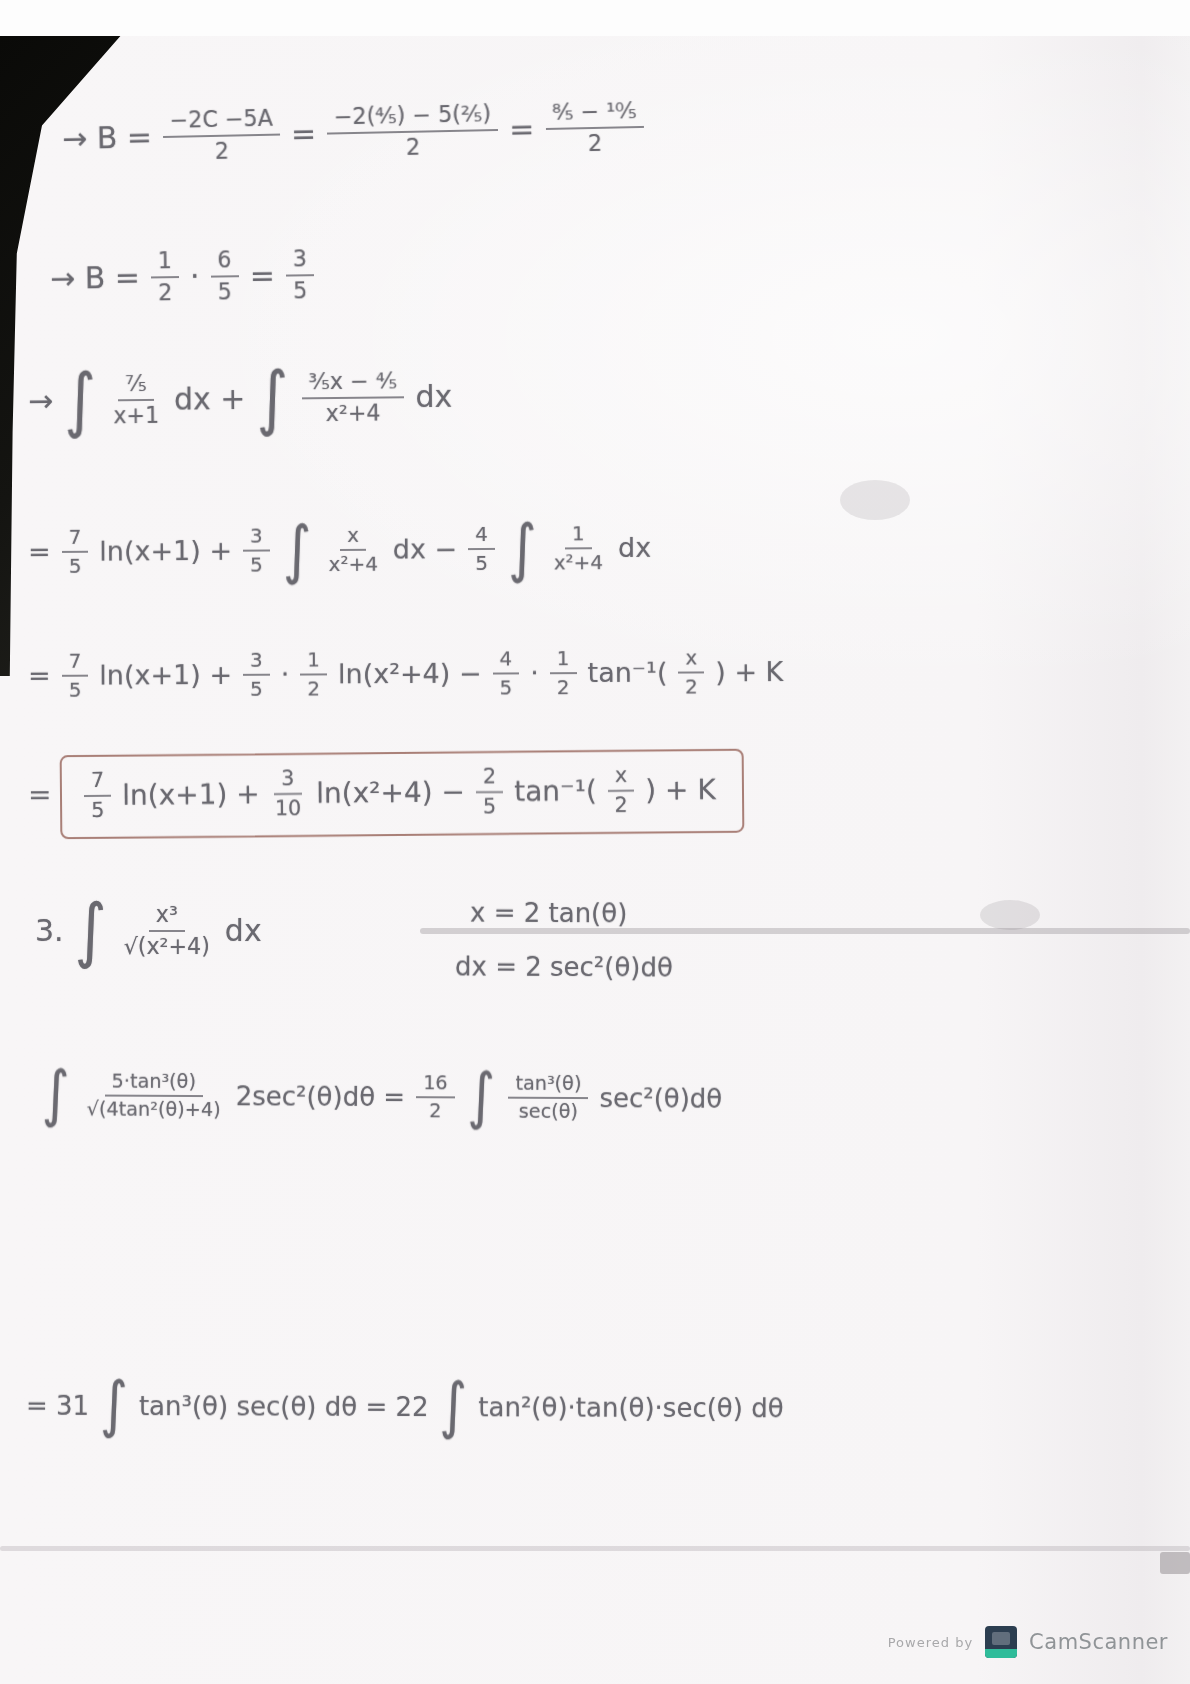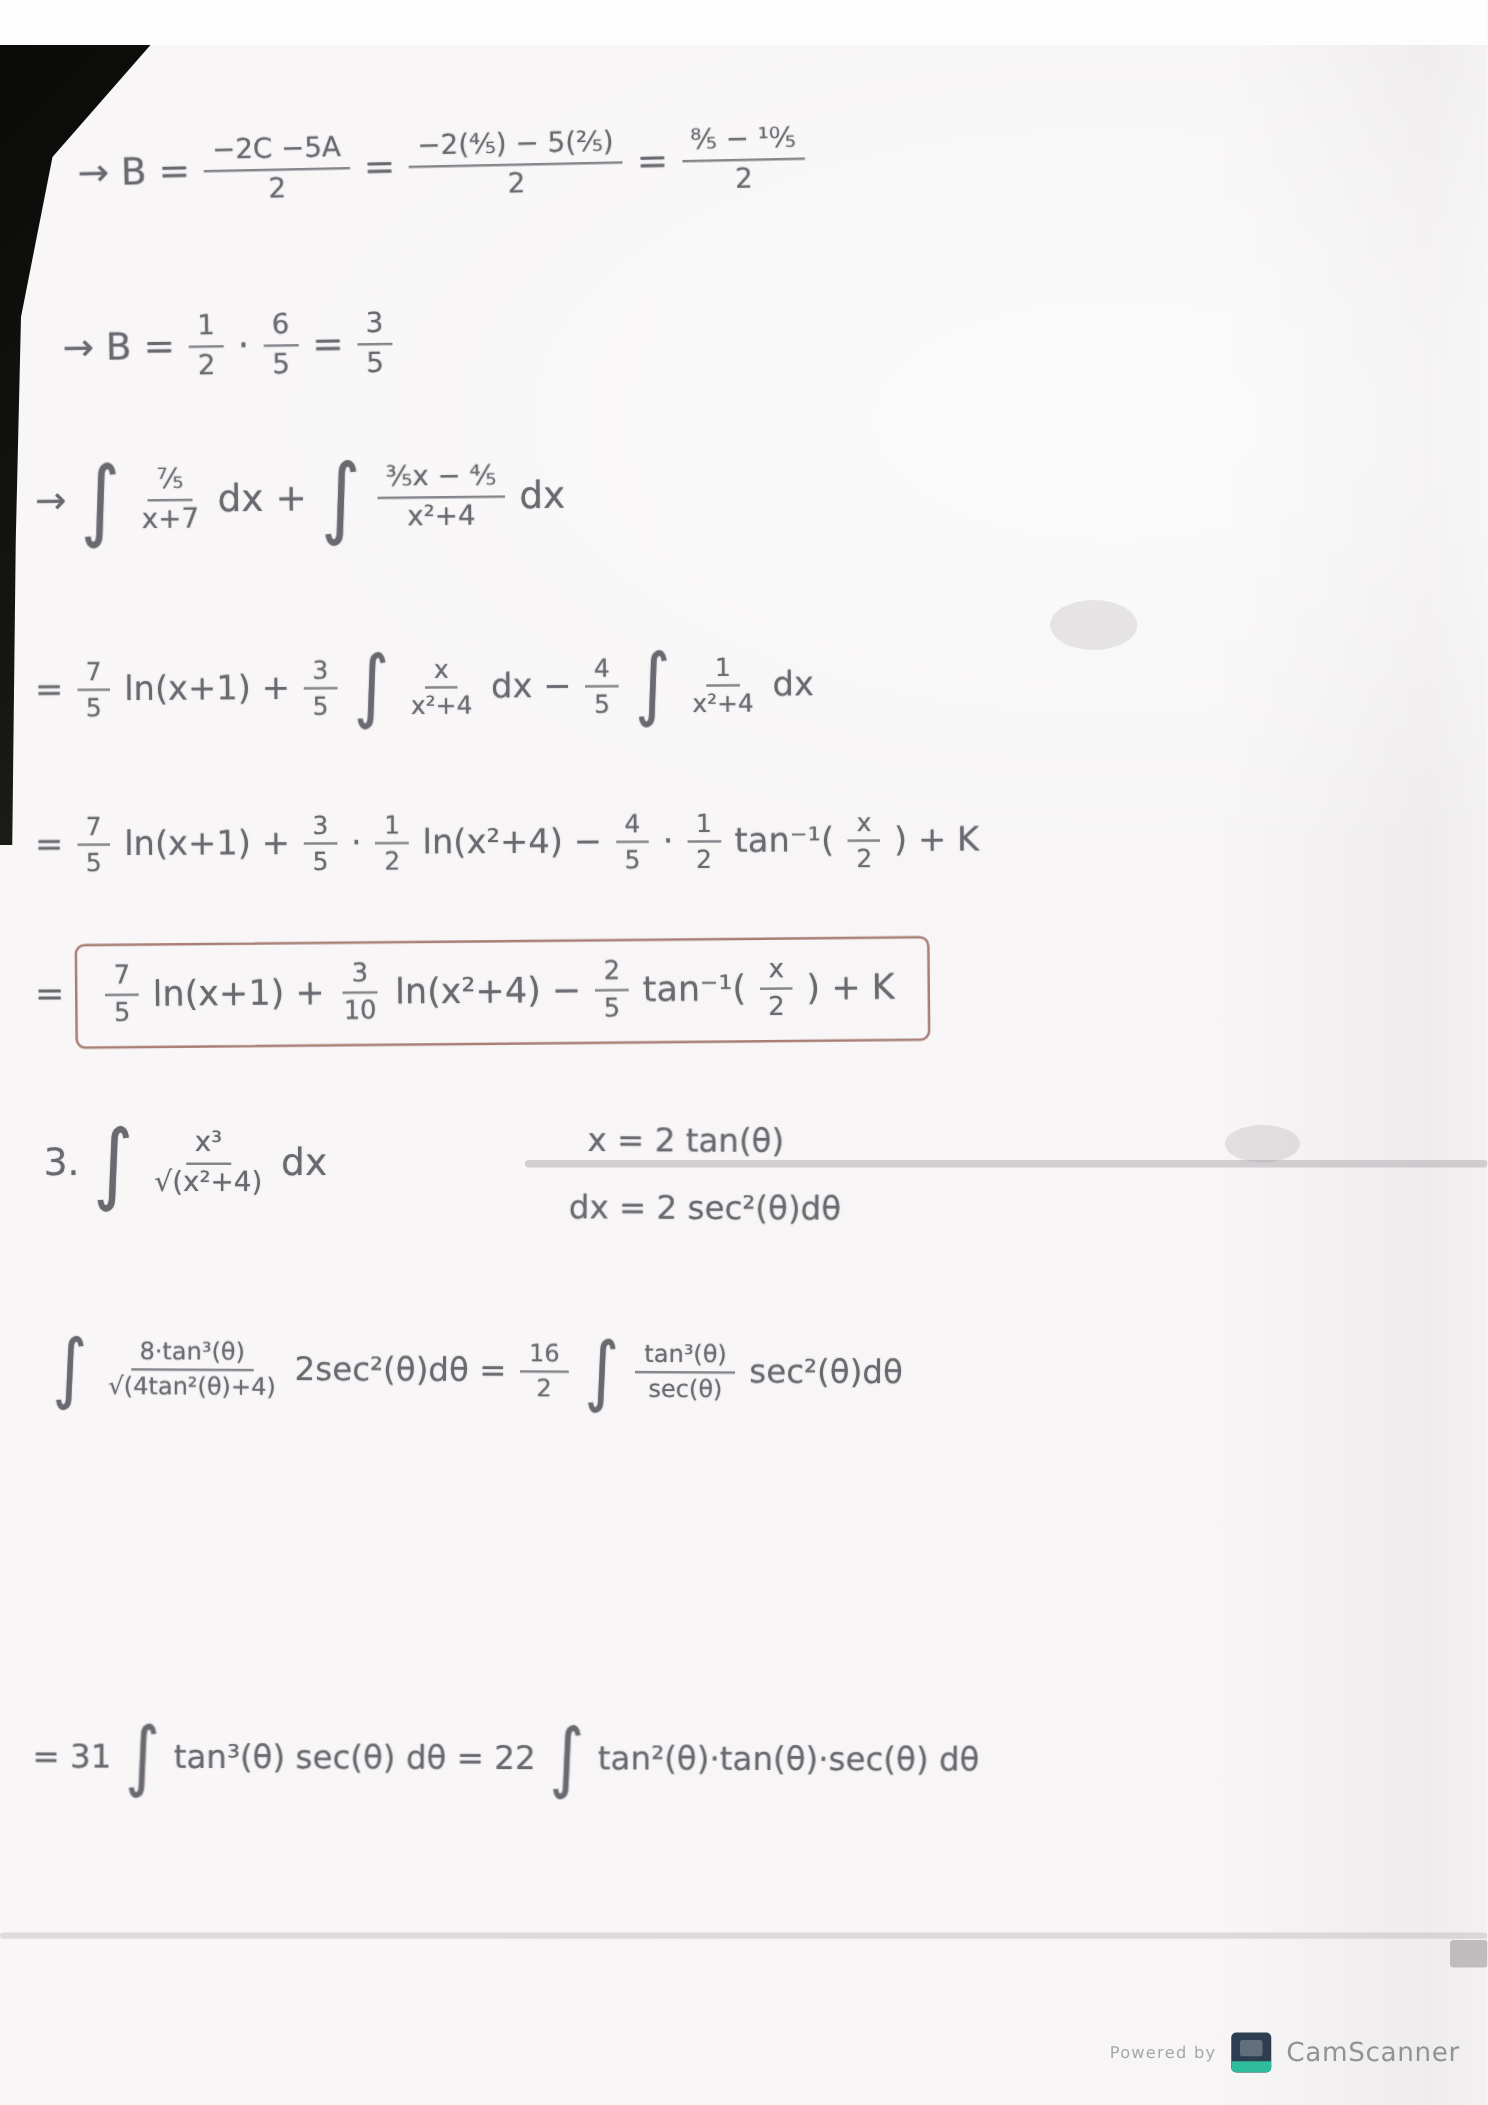--- a/index.html
+++ b/index.html
@@ -101,21 +101,21 @@
       <span class="frac">
         <span class="n">3</span>
         <span class="d">5</span>
       </span>
     </div>
     <div class="math-line" style="left: 28px; top: 370px; font-size: 30px; transform: rotate(-0.6deg);">
       <span class="t">→</span>
       <span class="int">∫</span>
       <span class="frac">
         <span class="n">⁷⁄₅</span>
-        <span class="d">x+7</span>
+        <span class="d">x+1</span>
       </span>
       <span class="t">dx  +</span>
       <span class="int">∫</span>
       <span class="frac">
         <span class="n">³⁄₅x − ⁴⁄₅</span>
         <span class="d">x²+4</span>
       </span>
       <span class="t">dx</span>
     </div>
     <div class="math-line" style="left: 28px; top: 524px; font-size: 27px; transform: rotate(-0.4deg);">
@@ -215,21 +215,21 @@
     </div>
     <div class="math-line" style="left: 470px; top: 898px; font-size: 26px; transform: rotate(0.3deg); justify-content: center;">
       <span class="t">x = 2 tan(θ)</span>
     </div>
     <div class="math-line" style="left: 455px; top: 952px; font-size: 26px; transform: rotate(0.3deg);">
       <span class="t">dx = 2 sec²(θ)dθ</span>
     </div>
     <div class="math-line" style="left: 40px; top: 1072px; font-size: 26px; transform: rotate(0.3deg);">
       <span class="int">∫</span>
       <span class="frac">
-        <span class="n">8·tan³(θ)</span>
+        <span class="n">5·tan³(θ)</span>
         <span class="d">√(4tan²(θ)+4)</span>
       </span>
       <span class="t">2sec²(θ)dθ  =</span>
       <span class="frac">
         <span class="n">16</span>
         <span class="d">2</span>
       </span>
       <span class="int">∫</span>
       <span class="frac">
         <span class="n">tan³(θ)</span>

